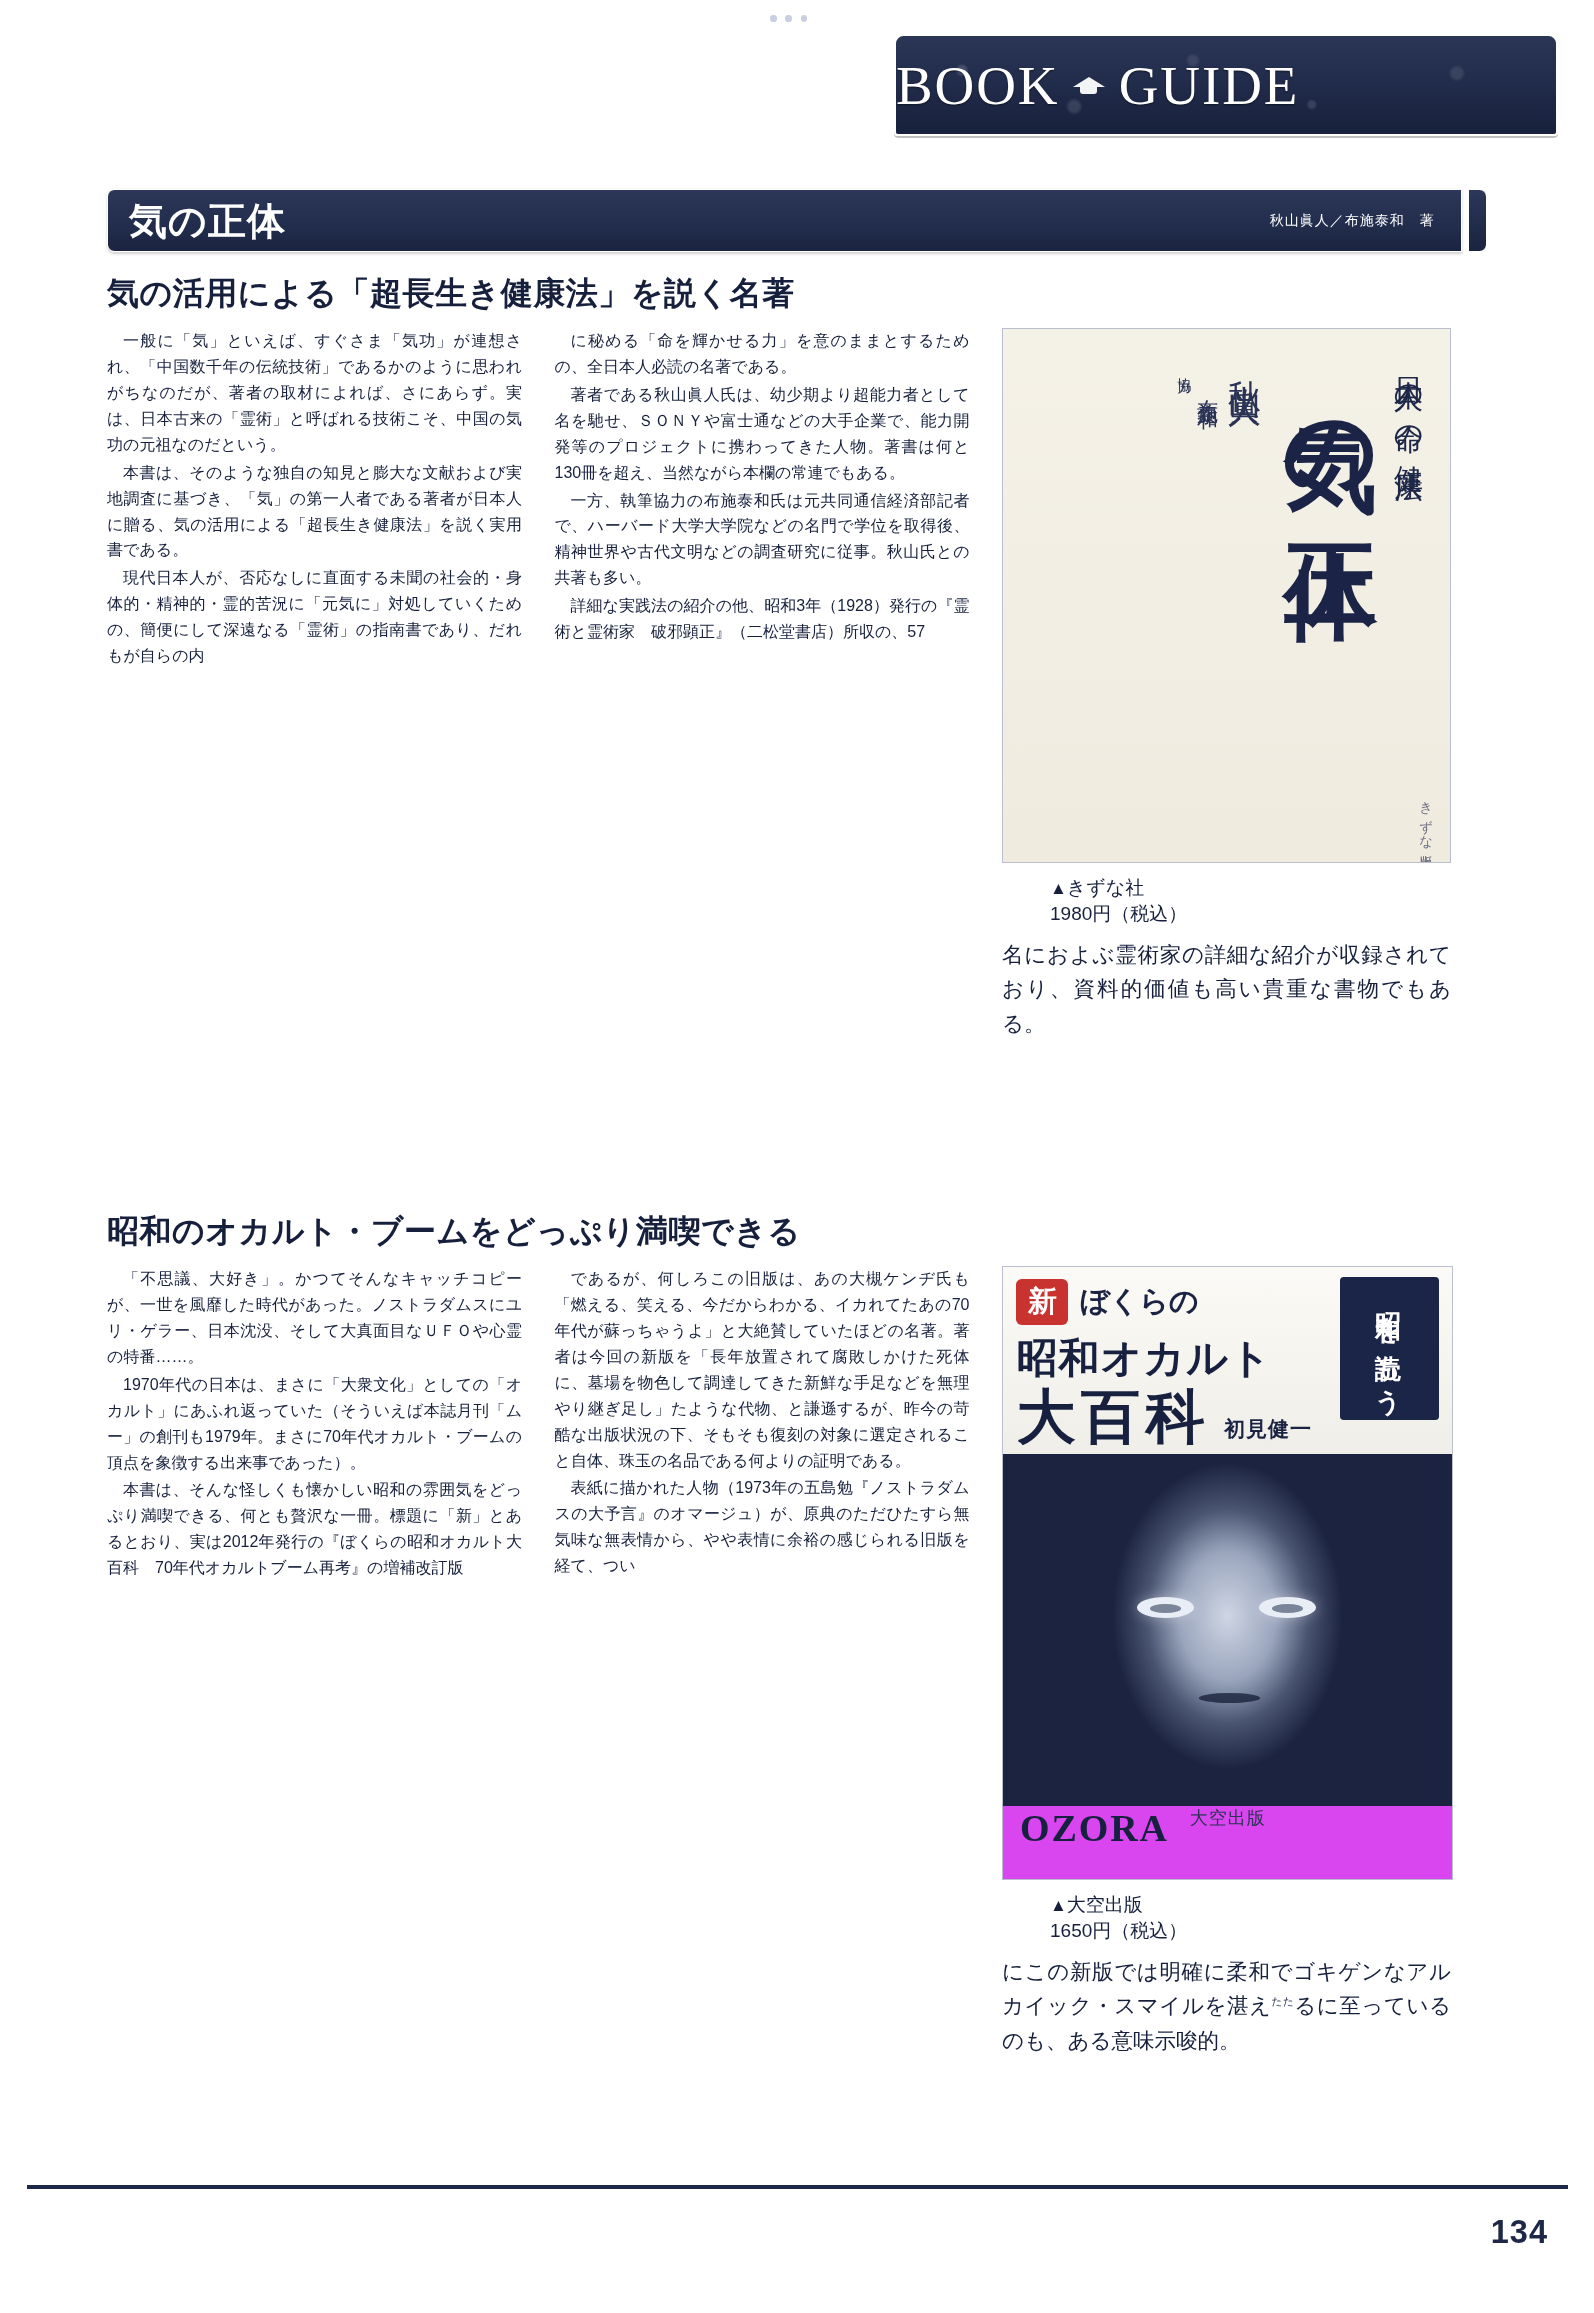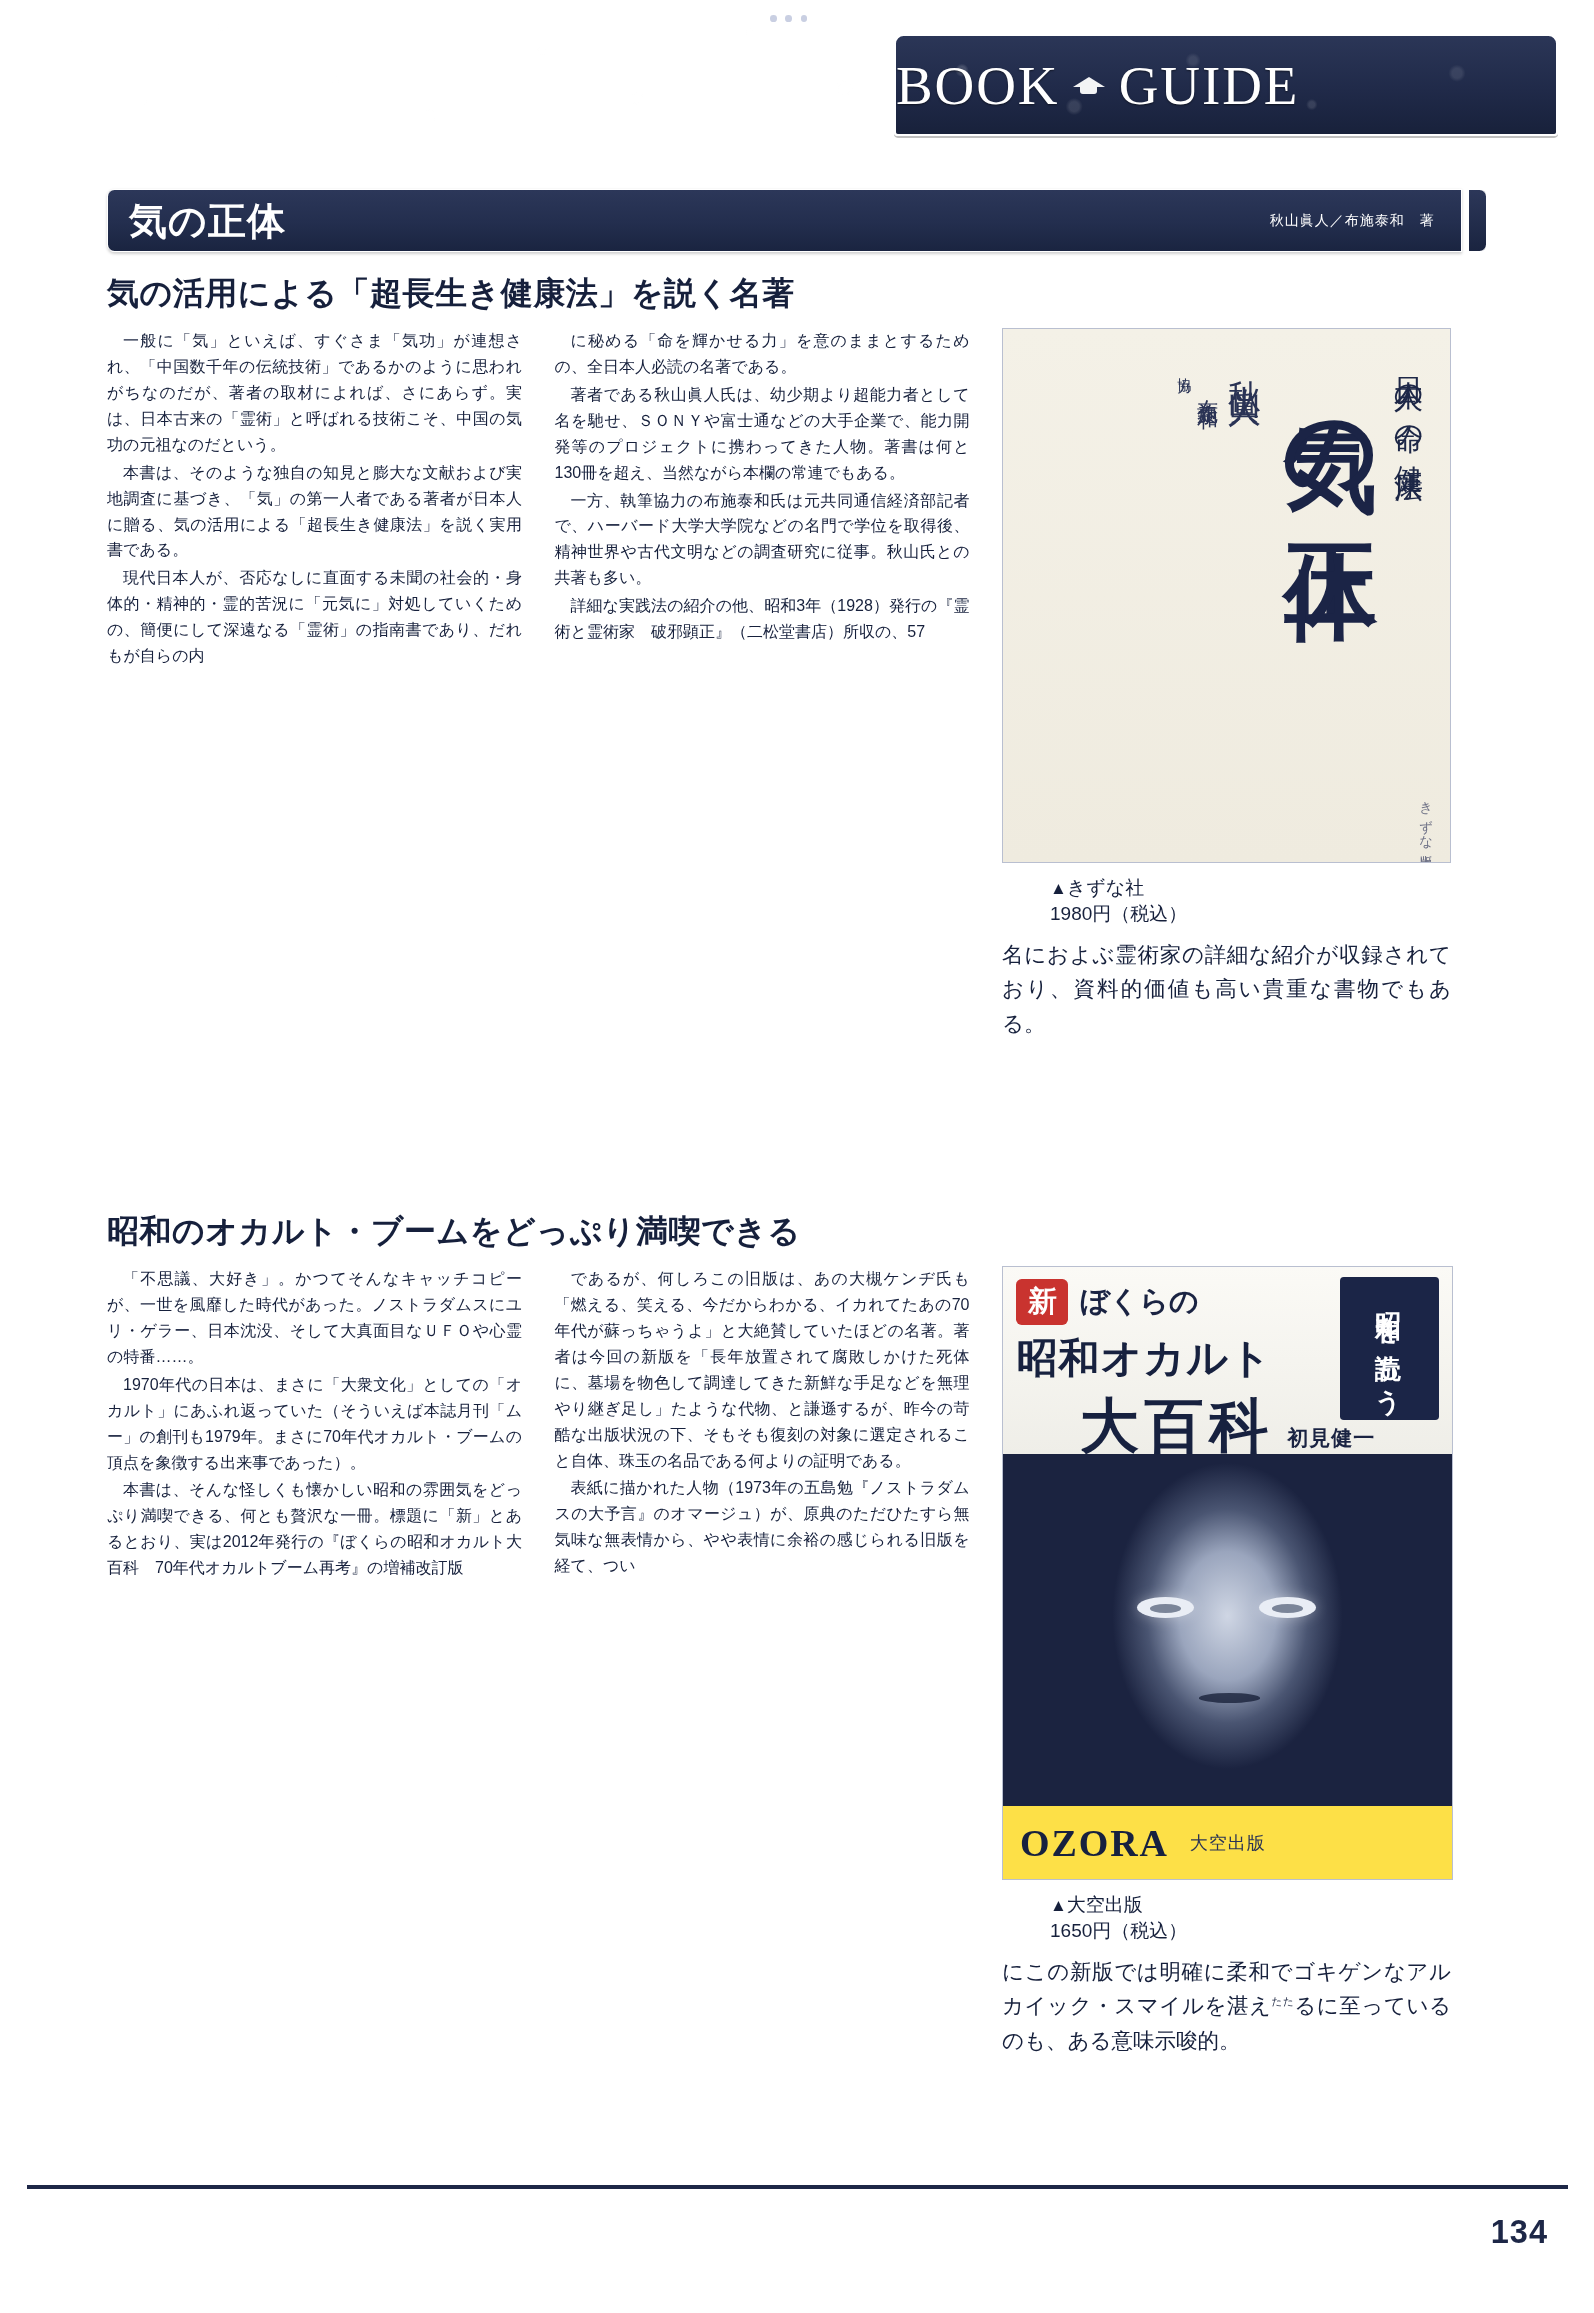--- a/index.html
+++ b/index.html
@@ -315,22 +315,21 @@
     font-weight: 700;
     letter-spacing: 1px;
   }
   .c2-line3 {
     display: flex; align-items: flex-end; gap: 13.4px;
     color: #17213f;
     font-size: 59px;
     font-weight: 700;
     letter-spacing: 5.7px;
     line-height: 1;
-    margin-top: 11px;
-    justify-content: center;
+    margin-top: 2px;
   }
   .c2-line3 .byline {
     font-size: 21px;
     font-weight: 700;
     letter-spacing: 1px;
     padding-bottom: 7.6px;
     color: #1a2342;
   }
   .c2-sideband {
     position: absolute;
@@ -373,22 +372,22 @@
     position: absolute;
     left: 196px; top: 239px;
     width: 61px; height: 9.6px;
     border-radius: 50%;
     background: rgba(20,28,52,.75);
   }
   .c2-foot {
     position: absolute;
     left: 0; bottom: 0;
     width: 100%; height: 73px;
-    background: #fde047;
-    display: flex; align-items: center; gap: 21px;
+    background: #d946ef;
+    display: flex; gap: 21px;
     padding: 0 17px;
     box-sizing: border-box;
     margin-top: 12px;
   }
   .c2-foot .brand {
     font-family: "Liberation Serif", "DejaVu Serif", serif;
     font-size: 38px;
     font-weight: 700;
     letter-spacing: 1.9px;
     color: #17213f;

